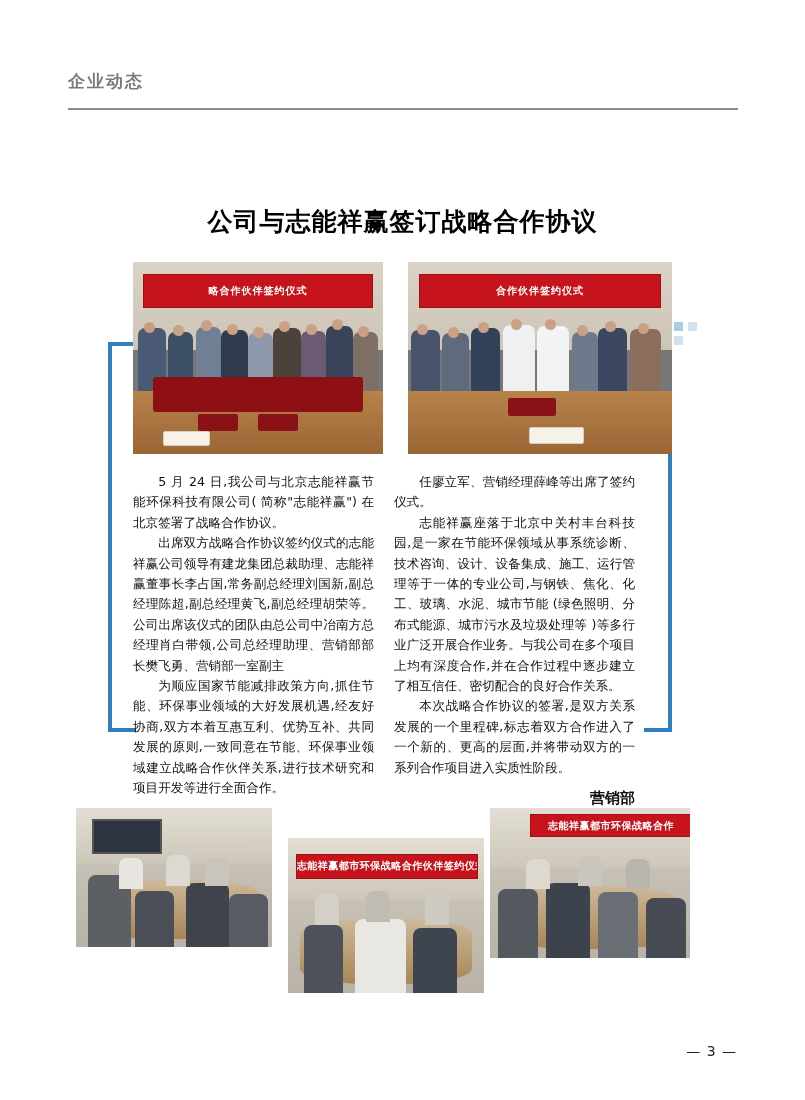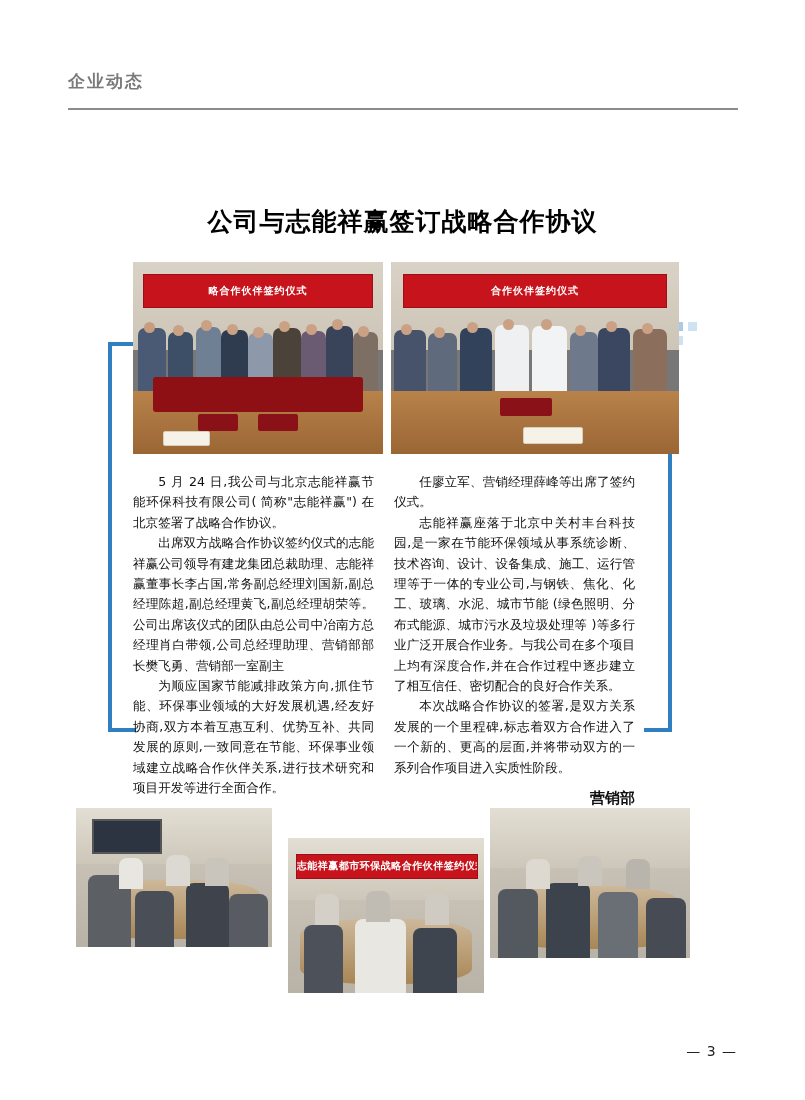--- a/index.html
+++ b/index.html
@@ -96,21 +96,21 @@
   .sq4 { left: 660px; top: 336px; background: #a8cbe6; }
   .sq5 { left: 674px; top: 336px; background: #cfe2f2; }
 
   
   .photo {
     position: absolute;
     overflow: hidden;
     background: #777;
   }
   .photo-top-left  { left: 133px; top: 262px; width: 250px; height: 192px; }
-  .photo-top-right { left: 391px; top: 262px; width: 288px; height: 192px; }
+  .photo-top-right { left: 408px; top: 262px; width: 264px; height: 192px; }
 
   
   .scene { position: absolute; inset: 0; }
   .scene .wall {
     position: absolute; left: 0; top: 0; right: 0; height: 46%;
     background: linear-gradient(#d9d2c6, #cdc5b6);
   }
   .scene .banner {
     position: absolute; left: 4%; top: 6%; right: 4%; height: 17%;
     background: #c7131b;
@@ -352,20 +352,23 @@
       <div class="chairperson" style="left:64%; bottom:0;  width:22%; height:42%; background:#3f454e;"></div>
       <div class="chairperson" style="left:14%; top:36%;   width:12%; height:20%; background:#d4d0c8;"></div>
       <div class="chairperson" style="left:40%; top:34%;   width:12%; height:20%; background:#c0bcb4;"></div>
       <div class="chairperson" style="left:70%; top:36%;   width:12%; height:20%; background:#cfcbc3;"></div>
     </div>
   </div>
 
   <div class="photo photo-b3">
     <div class="room">
       <div class="backwall"></div>
+      <div class="redbanner" style="left:20%; top:4%; width:80%; height:14%;">
+        <div class="redbanner-text">志能祥赢都市环保战略合作</div>
+      </div>
       <div class="bigtable"></div>
       <div class="chairperson" style="left:4%;  bottom:0;  width:20%; height:46%; background:#545960;"></div>
       <div class="chairperson" style="left:28%; bottom:0;  width:22%; height:50%; background:#3d434c;"></div>
       <div class="chairperson" style="left:54%; bottom:0;  width:20%; height:44%; background:#6a6f76;"></div>
       <div class="chairperson" style="left:78%; bottom:0;  width:20%; height:40%; background:#474c54;"></div>
       <div class="chairperson" style="left:18%; top:34%;   width:12%; height:20%; background:#ddd9d1;"></div>
       <div class="chairperson" style="left:44%; top:32%;   width:12%; height:20%; background:#cac6be;"></div>
       <div class="chairperson" style="left:68%; top:34%;   width:12%; height:20%; background:#b9b5ad;"></div>
     </div>
   </div>

